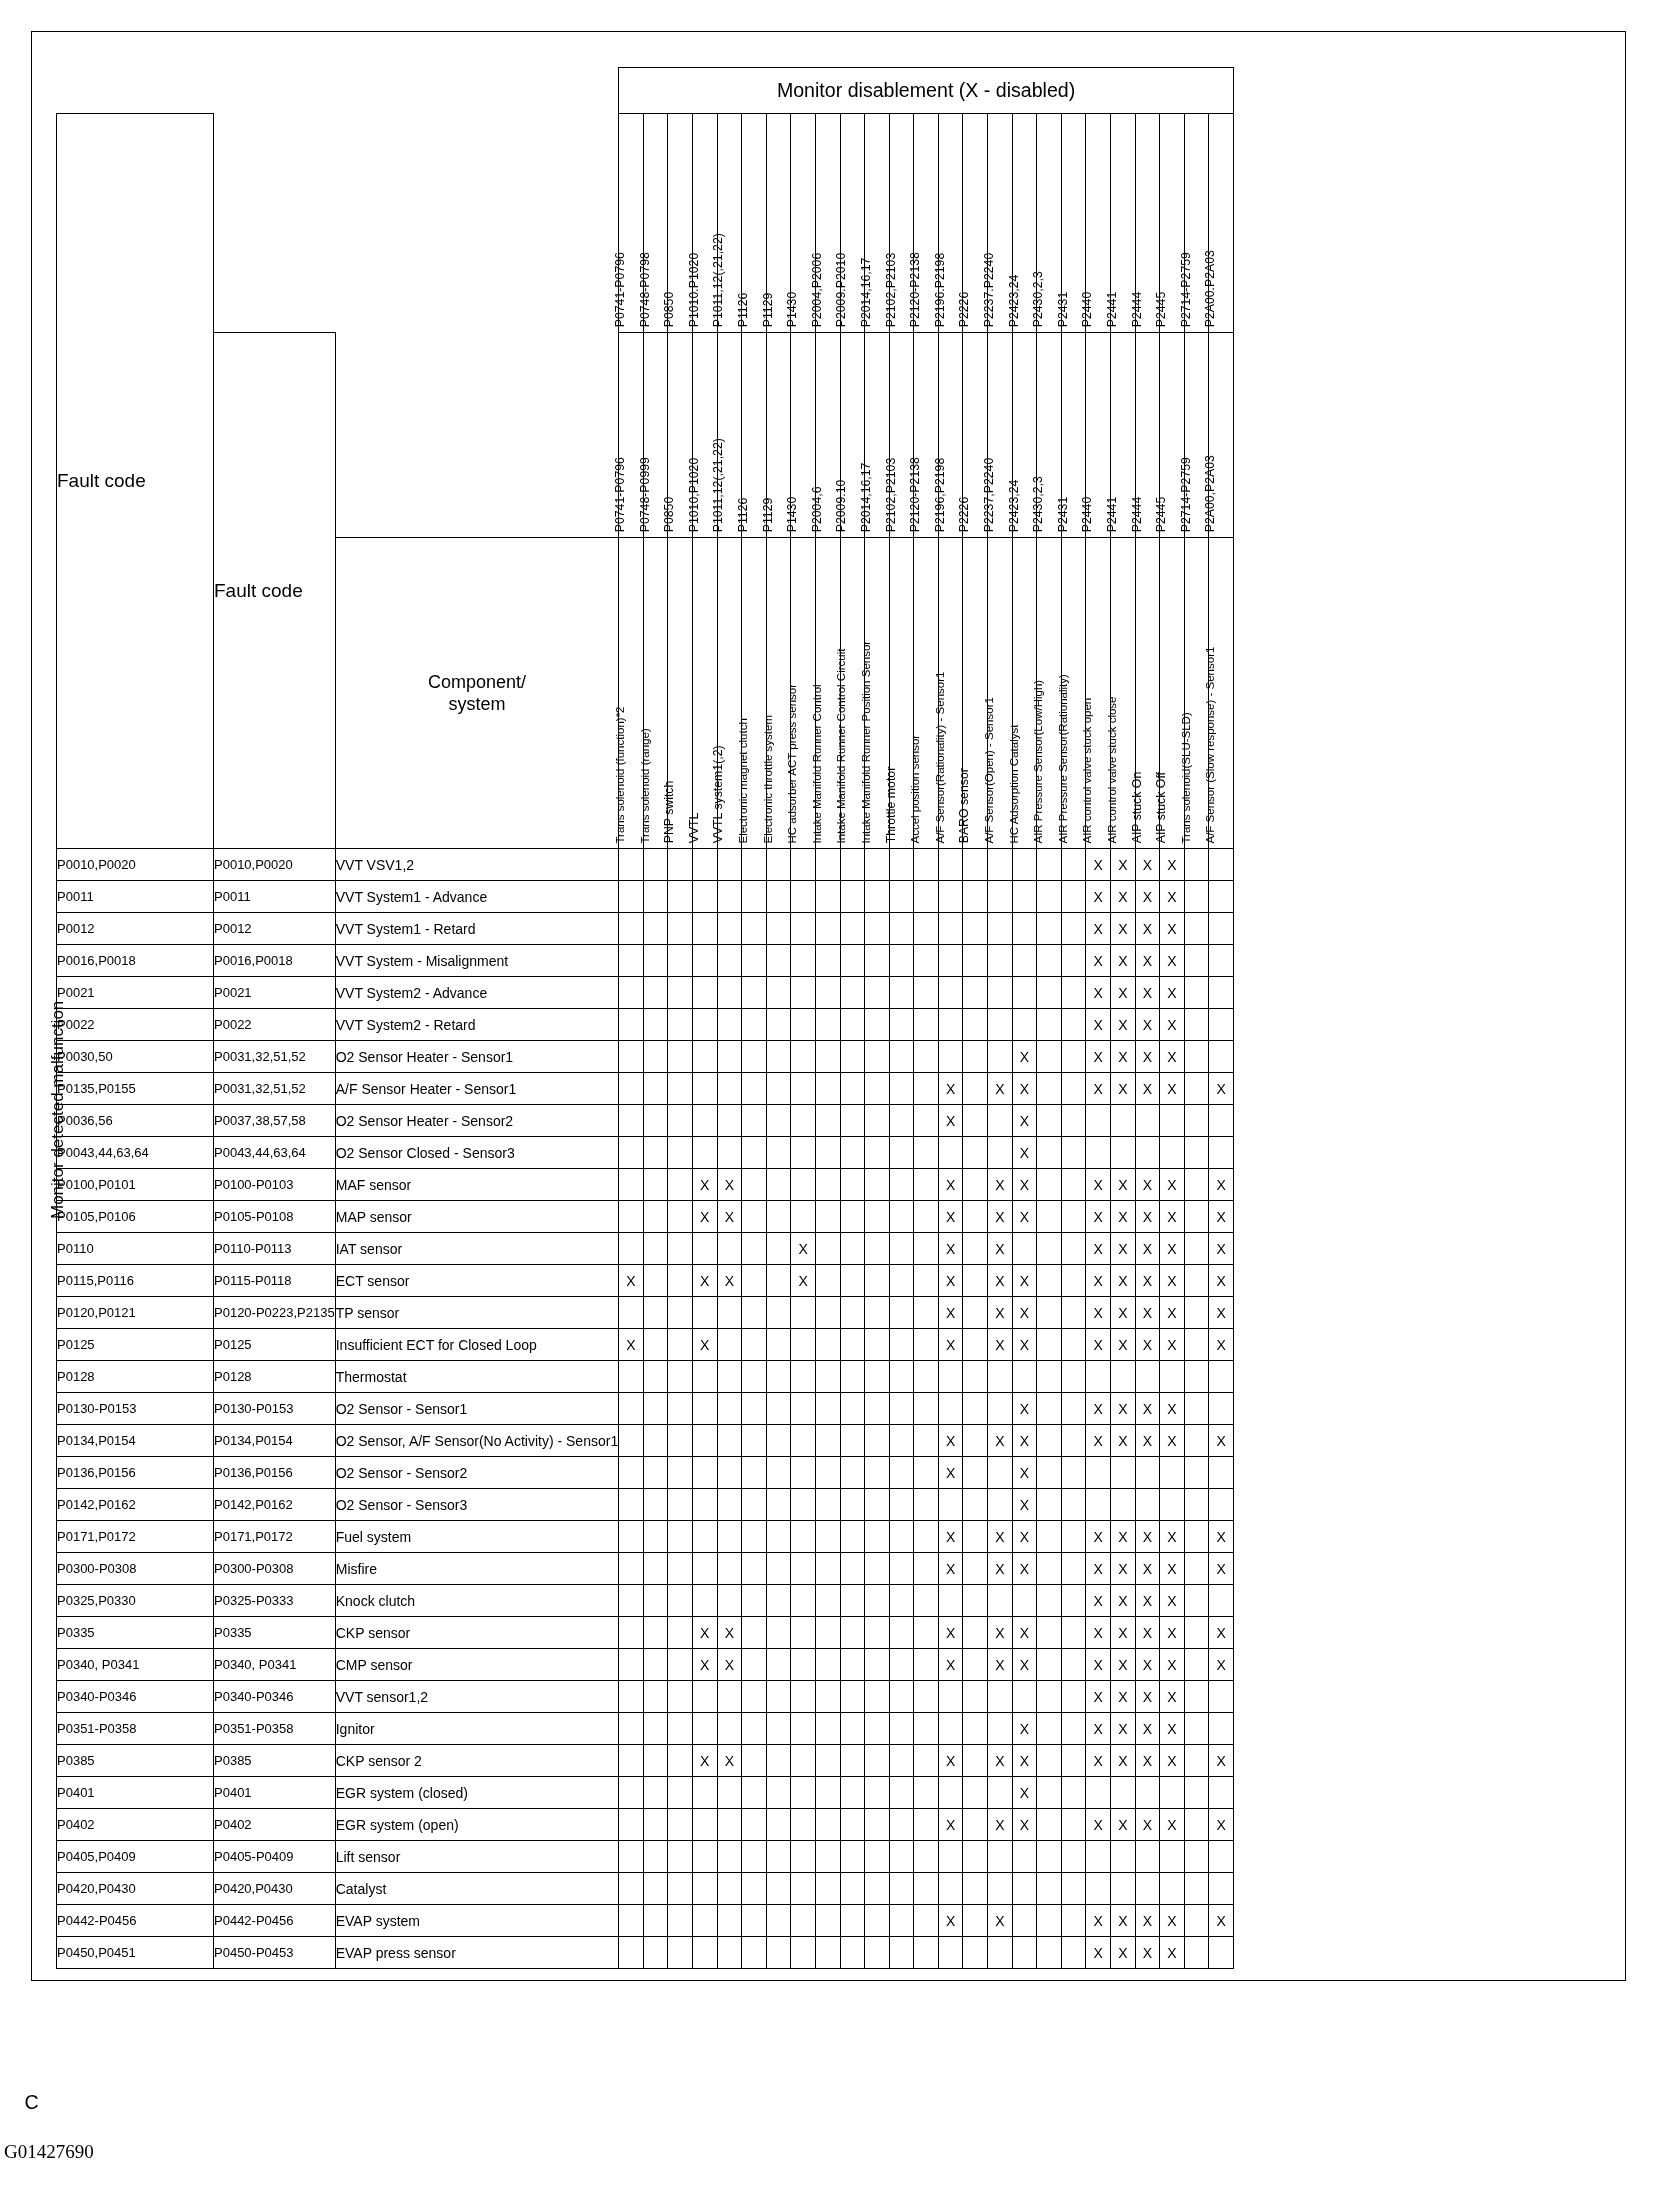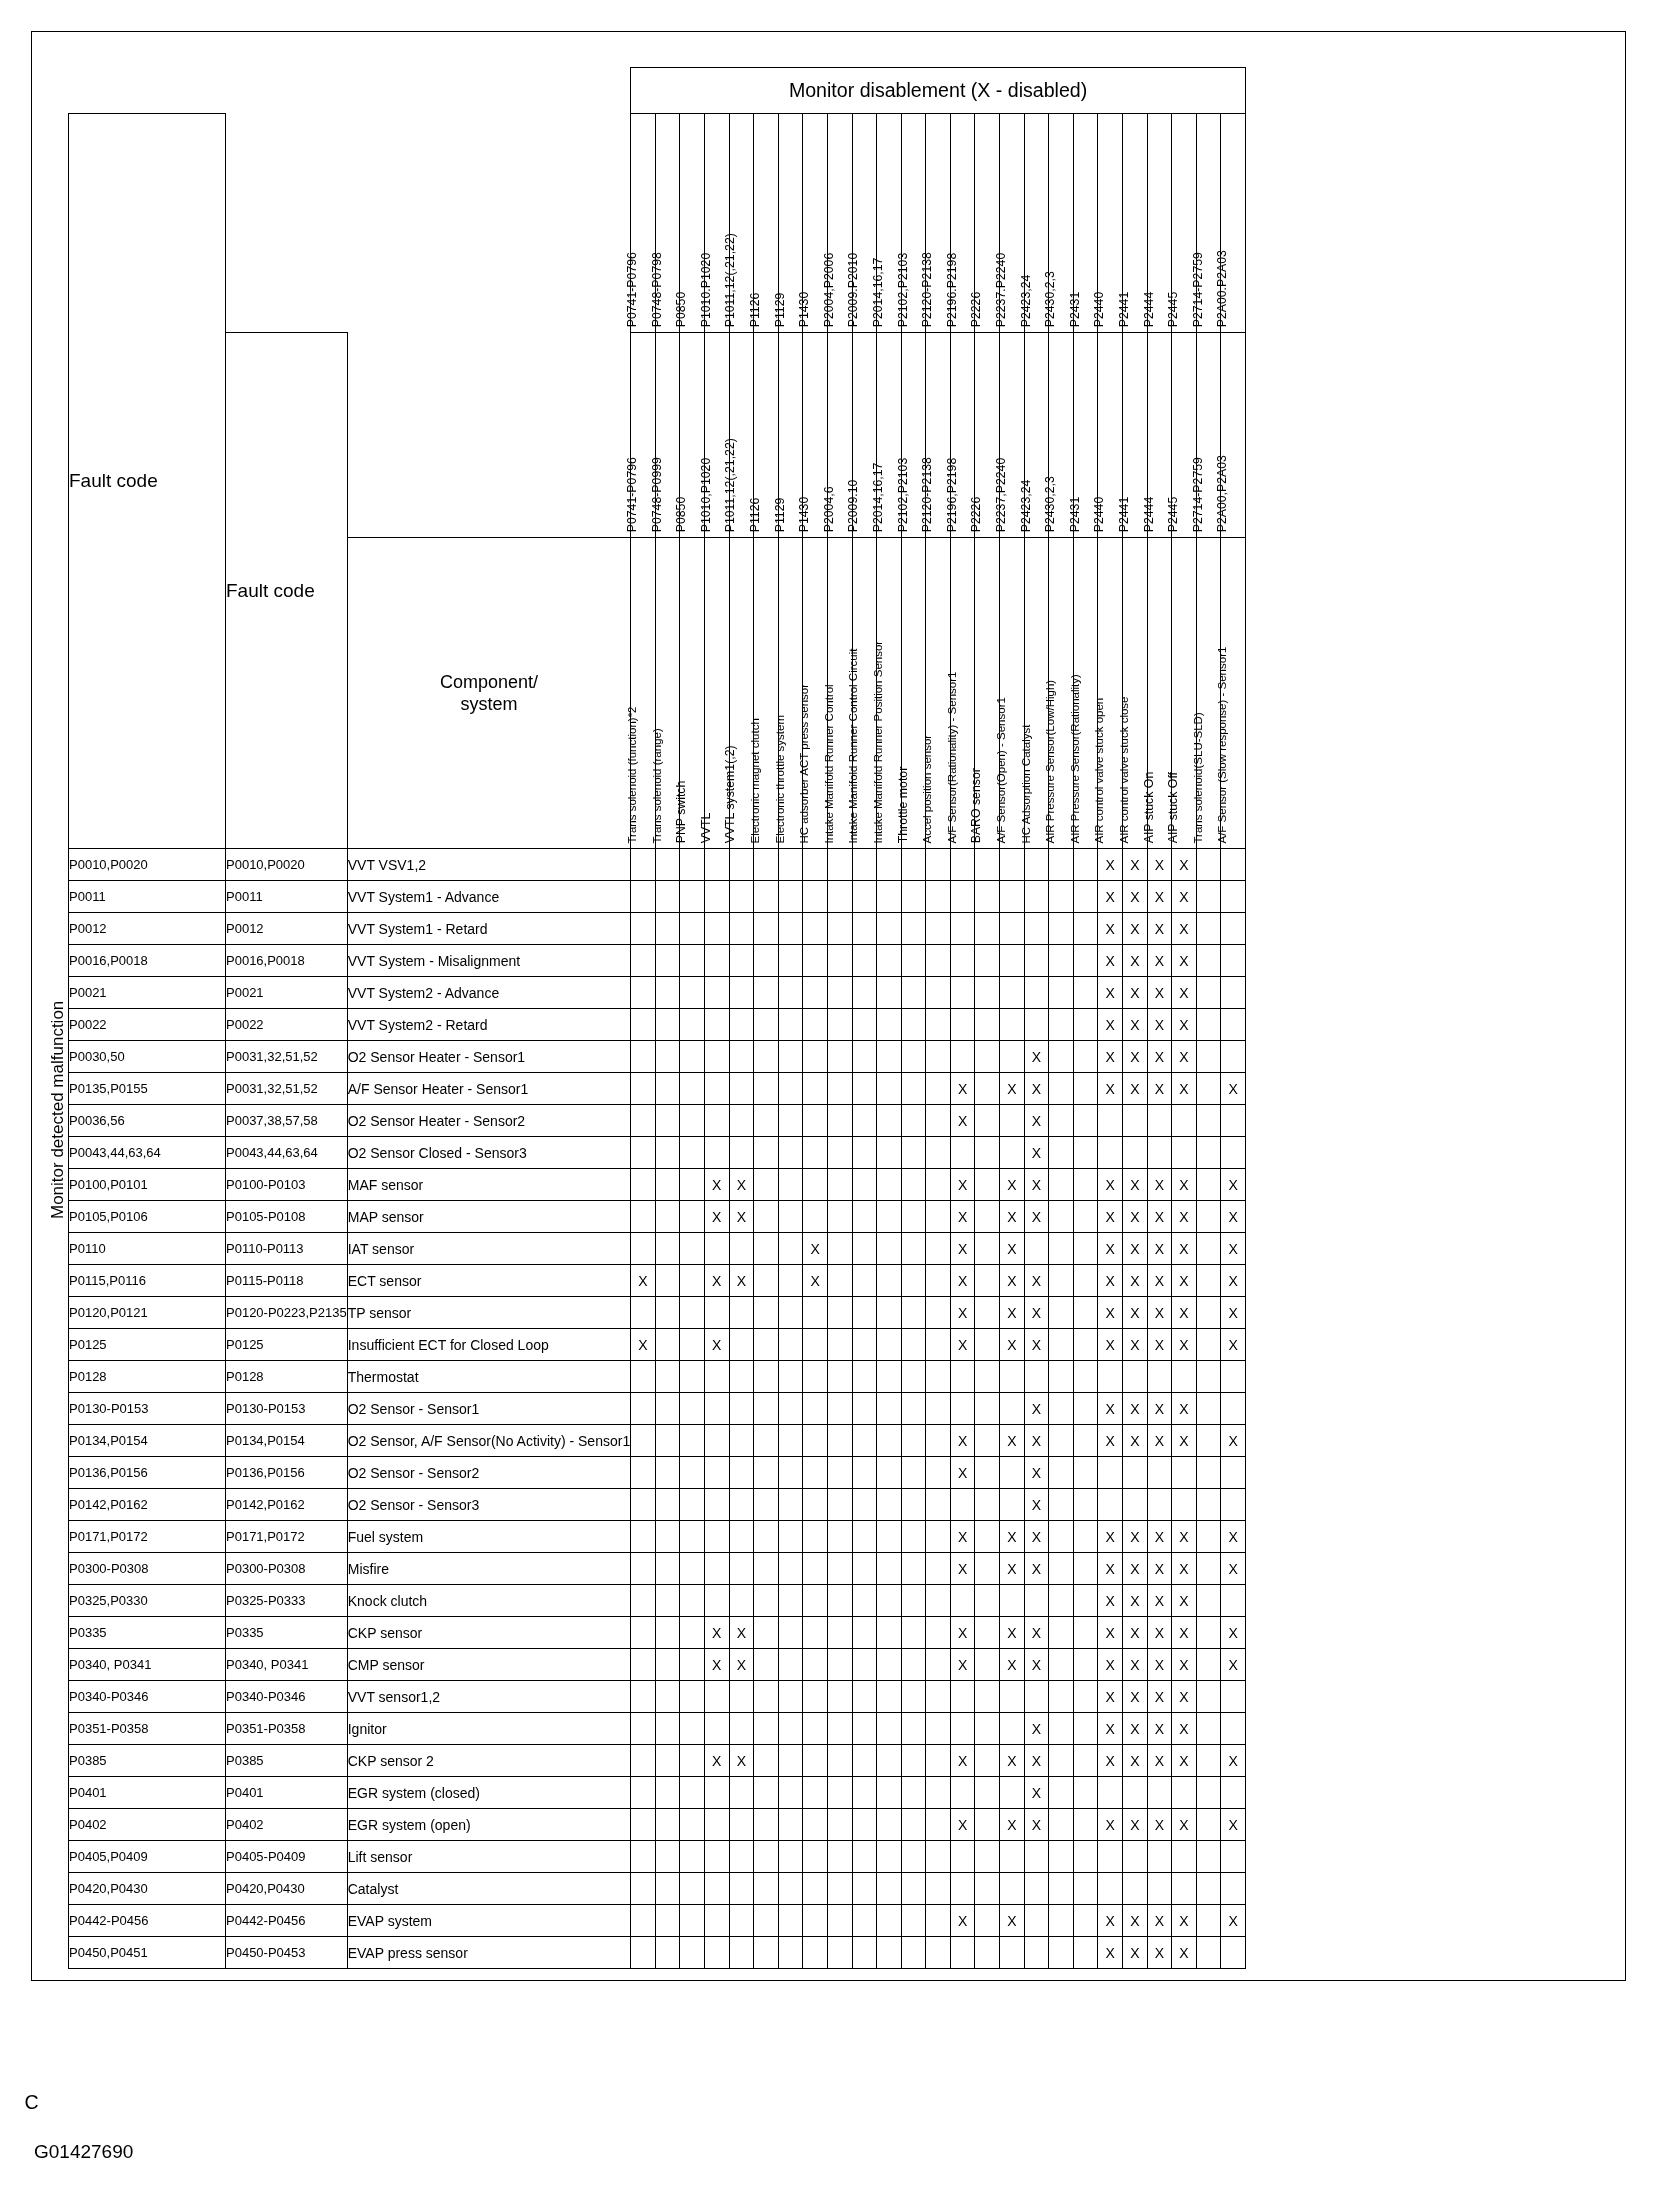--- a/index.html
+++ b/index.html
@@ -28,21 +28,20 @@
   }
 
   
   #sheet {
     position: absolute;
     left: 56px;
     top: 67px;
     border-collapse: collapse;
     table-layout: fixed;
     font-size: 12.3px;
-    margin-left: 12px;
   }
   #sheet td, #sheet th {
     border: 0.8px solid #000;
     padding: 0;
     margin: 0;
     box-sizing: border-box;
     vertical-align: middle;
     font-weight: normal;
   }
   .thick-l { border-left: 1.6px solid #000 !important; }
@@ -147,23 +146,24 @@
 
   
   #footer-c {
     position: absolute;
     left: 24.6px;
     top: 2091px;
     font-size: 19.6px;
   }
   #footer-id {
     position: absolute;
-    left: 34px;
+    left: 4px;
     top: 2141px;
     font-size: 19px;
+    font-family: Liberation Serif, serif;
   }
 </style>
 </head>
 <body>
 
 <div id="page-frame"></div>
 
 <div id="left-label">
   <span>Monitor detected malfunction</span>
 </div>

